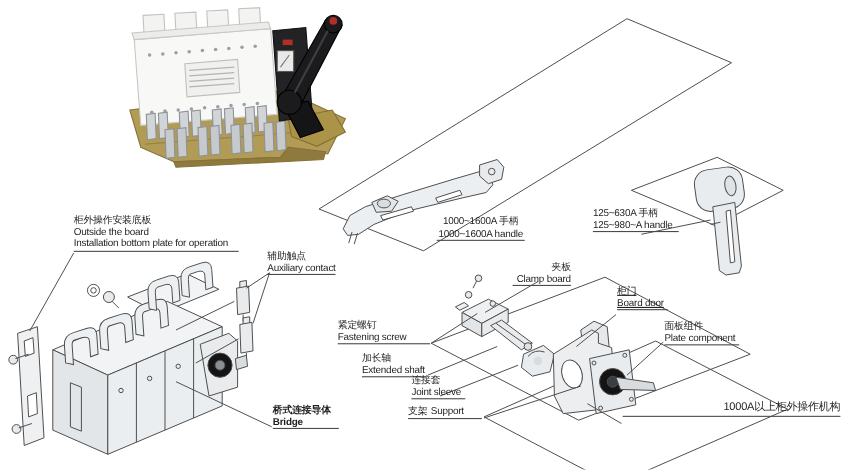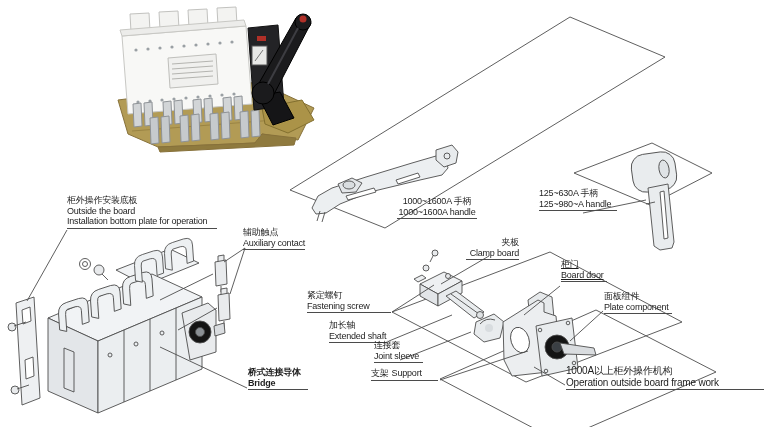--- a/index.html
+++ b/index.html
@@ -8,21 +8,21 @@
     font-family:"Liberation Sans",sans-serif;
   }
   svg{position:absolute;left:0;top:0;}
   .lbl{
     position:absolute;color:#1e1e1e;font-size:9px;line-height:10.5px;
     letter-spacing:-0.2px;white-space:nowrap;border-bottom:1px solid #4b4b4b;
     padding-bottom:1px;z-index:5;
   }
   .lbl .ln{display:block;}
   .lbl.inline span{display:inline;margin-right:3px;}
-  .lbl.center{text-align:left;}
+  .lbl.center{text-align:right;}
 </style>
 </head>
 <body>
 
 <div class="canvas">
 
 <svg width="768" height="427" viewBox="0 0 768 427">
   <defs>
     <path id="arch" d="M0,24 L0,8 Q0,-1 9,-3 L21,-6 Q30,-8 30,1 L30,18 L23,20 L23,6 Q23,1 17,2 L9,4 Q7,5 7,9 L7,26 Z"></path>
   </defs>
@@ -320,16 +320,15 @@
     <span>支架</span><span>Support</span>
   </div>
 
   <div class="lbl" style="left:248px;top:367px;min-width:60px;font-weight:bold;">
     <span class="ln">桥式连接导体</span>
     <span class="ln">Bridge</span>
   </div>
 
   <div class="lbl center" style="left:566px;top:365px;width:198px;font-size:10px;line-height:11.5px;">
     <span class="ln">1000A以上柜外操作机构</span>
-    <span class="ln">Operation outside board frame work</span>
   </div>
 
 </div>
 
 </body></html>

